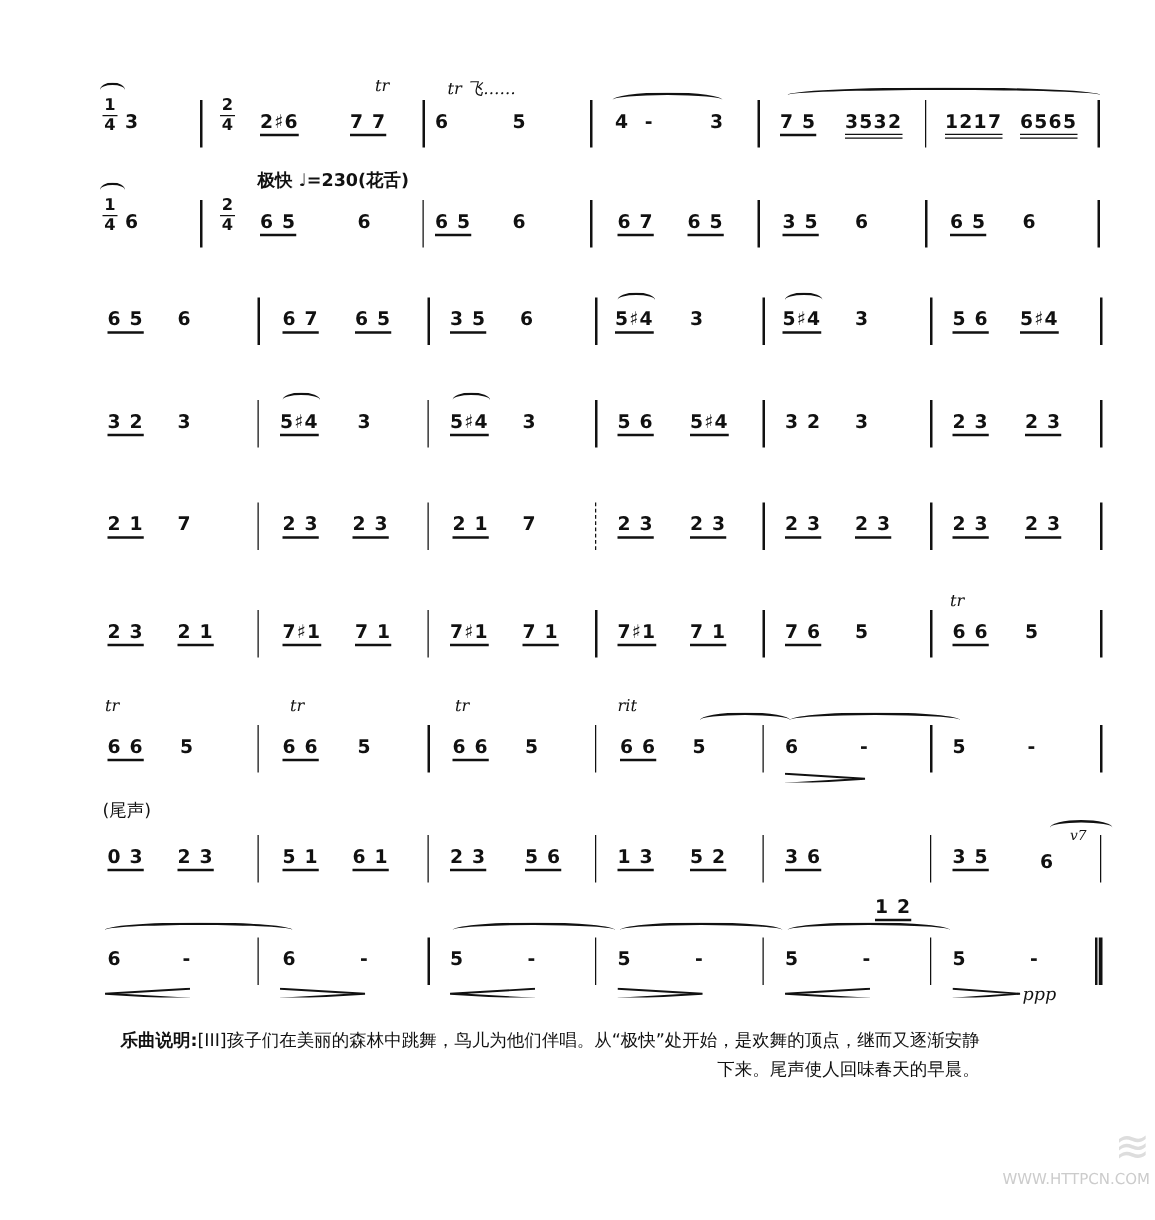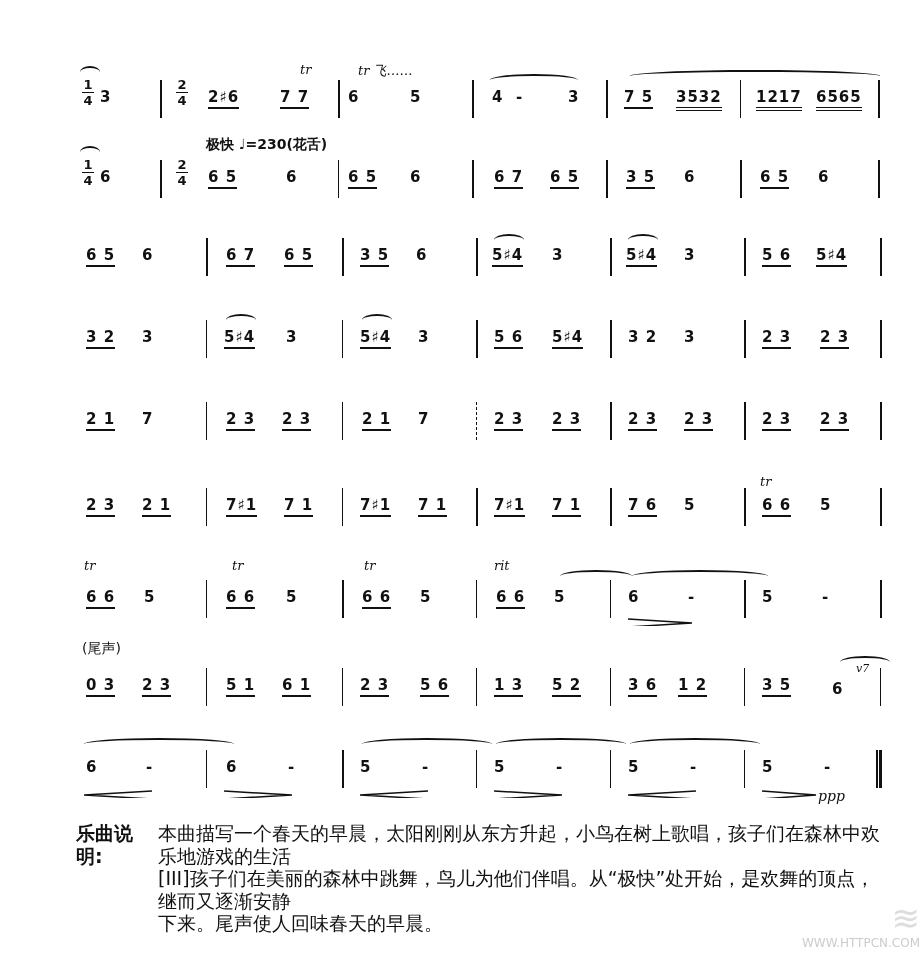--- a/index.html
+++ b/index.html
@@ -12,21 +12,21 @@
   .m{position:absolute;top:8px;font-family:"DejaVu Sans",sans-serif;font-weight:bold;font-size:15px;white-space:pre;letter-spacing:1px;}
   .u{border-bottom:2px solid #111;padding-bottom:1px;}
   .uu{border-bottom:4px double #111;padding-bottom:1px;}
   .ts{position:absolute;top:-2px;font-weight:bold;font-size:13px;line-height:13px;text-align:center;width:12px;}
   .ts .line{display:block;border-top:1.5px solid #111;margin:1px 0;}
   .mark{position:absolute;font-family:"DejaVu Serif",serif;font-style:italic;font-size:13px;}
   .slur{position:absolute;border-top:2px solid #111;border-radius:50% 50% 0 0;height:10px;}
   .tempo{position:absolute;font-size:14px;font-weight:bold;}
   .label{position:absolute;font-size:14px;}
   .hair{position:absolute;height:8px;}
-  .desc{position:absolute;left:76px;top:822px;width:810px;font-size:19px;line-height:22.5px;}
+  .desc{position:absolute;left:76px;top:822px;width:810px;font-size:14px;line-height:22.5px;text-align:right;}
   .desc .head{font-weight:bold;}
   .watermark{position:absolute;left:740px;top:900px;width:180px;height:60px;color:#ccc;font-size:12px;text-align:right;}
 </style>
 </head>
 <body>
 
 <div class="row" style="top:80px;">
   <div class="slur" style="left:0;top:-14px;width:20px;"></div>
   <div class="ts" style="left:2px;"><span>1</span><span class="line"></span><span>4</span></div>
   <span class="m" style="left:20px;">3</span>
@@ -204,21 +204,21 @@
   <span class="m u" style="left:146px;">5 1</span>
   <span class="m u" style="left:202px;">6 1</span>
   <div class="bar thin" style="left:262px;"></div>
   <span class="m u" style="left:280px;">2 3</span>
   <span class="m u" style="left:340px;">5 6</span>
   <div class="bar thin" style="left:396px;"></div>
   <span class="m u" style="left:414px;">1 3</span>
   <span class="m u" style="left:472px;">5 2</span>
   <div class="bar thin" style="left:530px;"></div>
   <span class="m u" style="left:548px;">3 6</span>
-  <span class="m u" style="left:598px;">1 2</span>
+  <span class="m u" style="left:620px;margin-top:40px;">1 2</span>
   <div class="bar thin" style="left:664px;"></div>
   <span class="m u" style="left:682px;">3 5</span>
   <span class="mark" style="left:740px;top:-6px;font-size:11px;margin-left:36px;">v7</span>
   <span class="m" style="left:752px;top:12px;">6</span>
   <div class="slur" style="left:760px;top:-12px;width:50px;"></div>
   <div class="bar thin" style="left:800px;"></div>
 </div>
 
 <div class="row" style="top:750px;">
   <div class="slur" style="left:4px;top:-12px;width:150px;"></div>
@@ -261,21 +261,20 @@
       <path d="M0 1 L54 5 L0 9" fill="none" stroke="#111" stroke-width="1.5"></path>
     </svg>
   <span class="mark" style="left:738px;top:38px;font-size:14px;">ppp</span>
   <div class="final" style="left:796px;"></div>
 </div>
 
 <div class="desc">
   <div style="display:flex;">
     <span class="head" style="width:82px;flex:none;">乐曲说明:</span>
     <div>
-      <div>本曲描写一个春天的早晨，太阳刚刚从东方升起，小鸟在树上歌唱，孩子们在森林中欢乐地游戏的生活</div>
       <div>[III]孩子们在美丽的森林中跳舞，鸟儿为他们伴唱。从“极快”处开始，是欢舞的顶点，继而又逐渐安静</div>
       <div>下来。尾声使人回味春天的早晨。</div>
     </div>
   </div>
 </div>
 
 <div class="watermark">
   <div style="font-size:34px;color:#ddd;line-height:36px;">≋</div>
   <span>WWW.HTTPCN.COM</span>
 </div>

